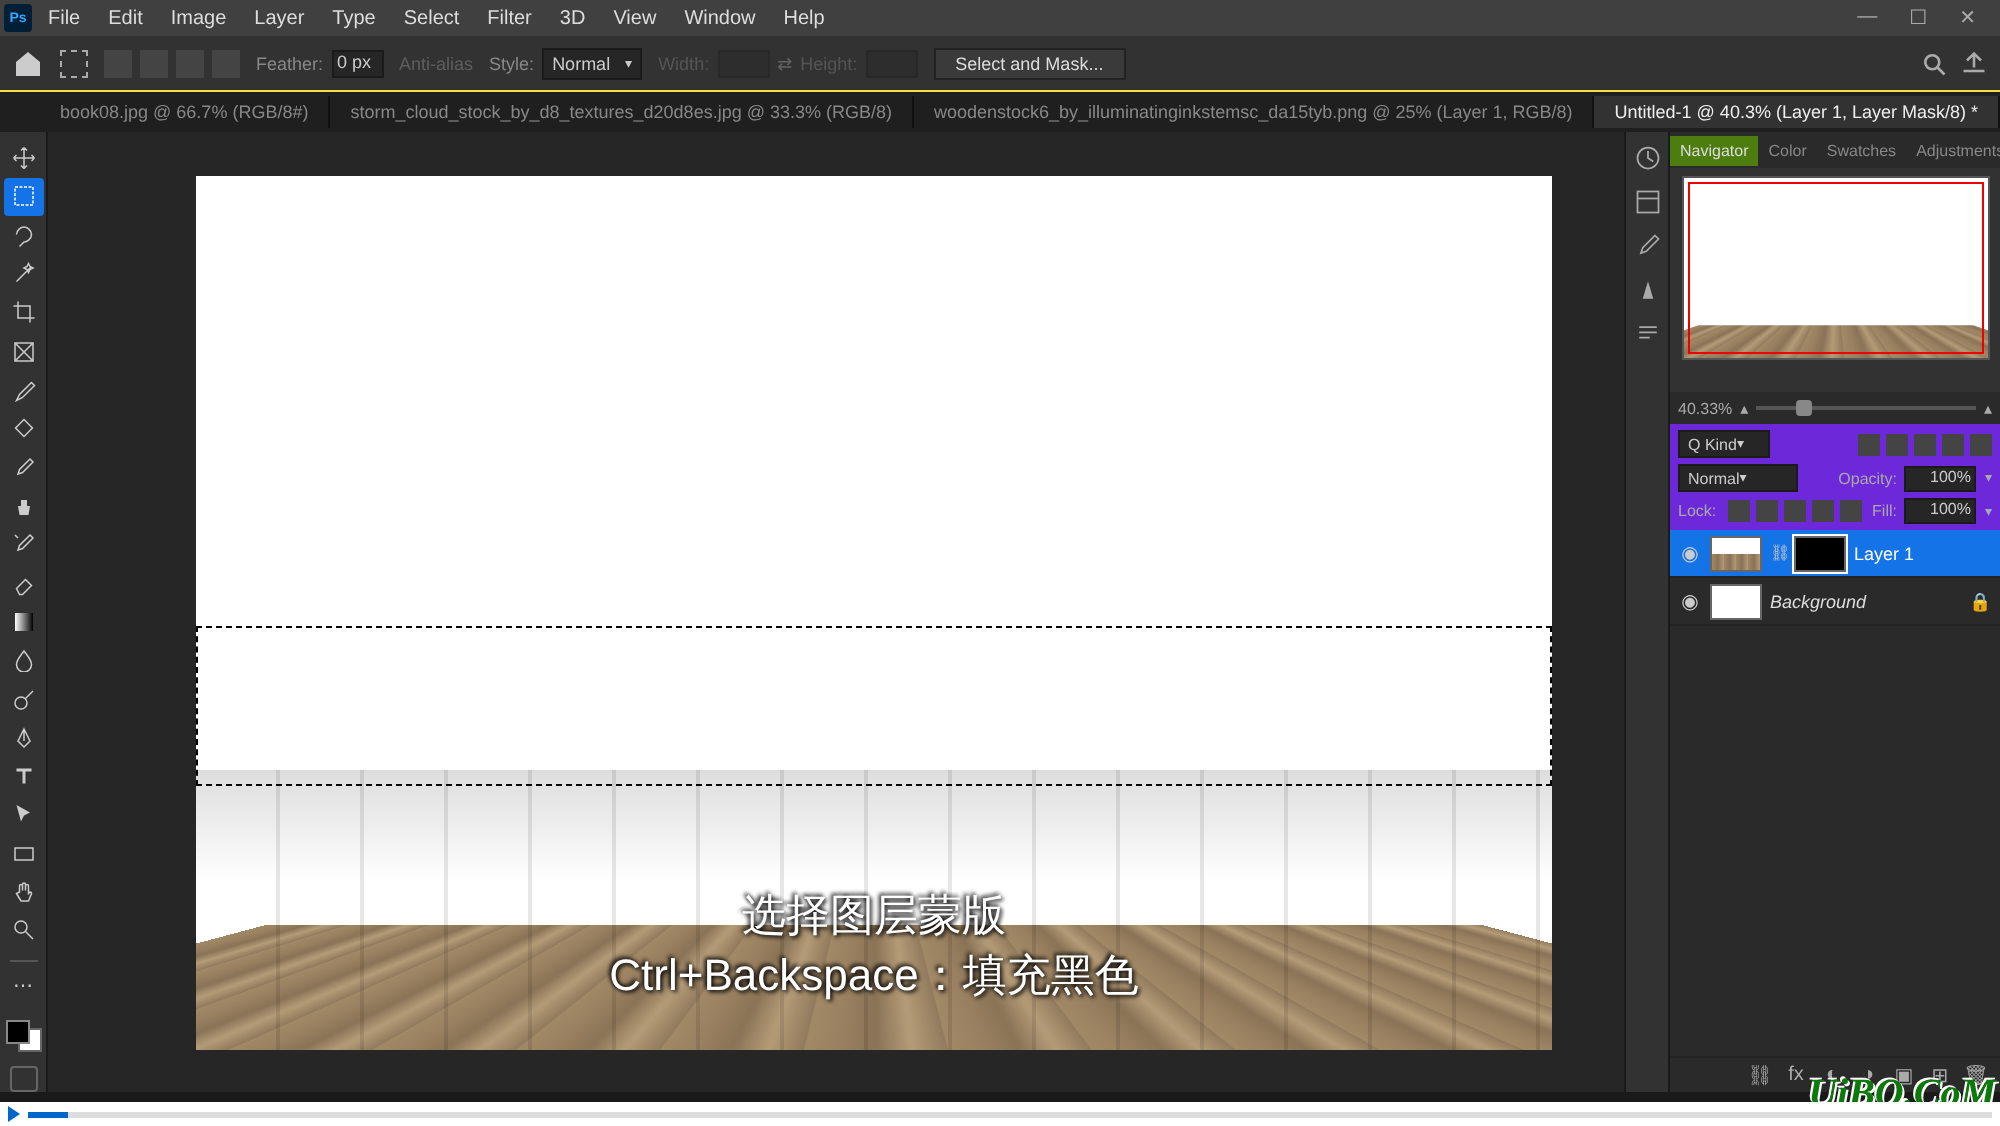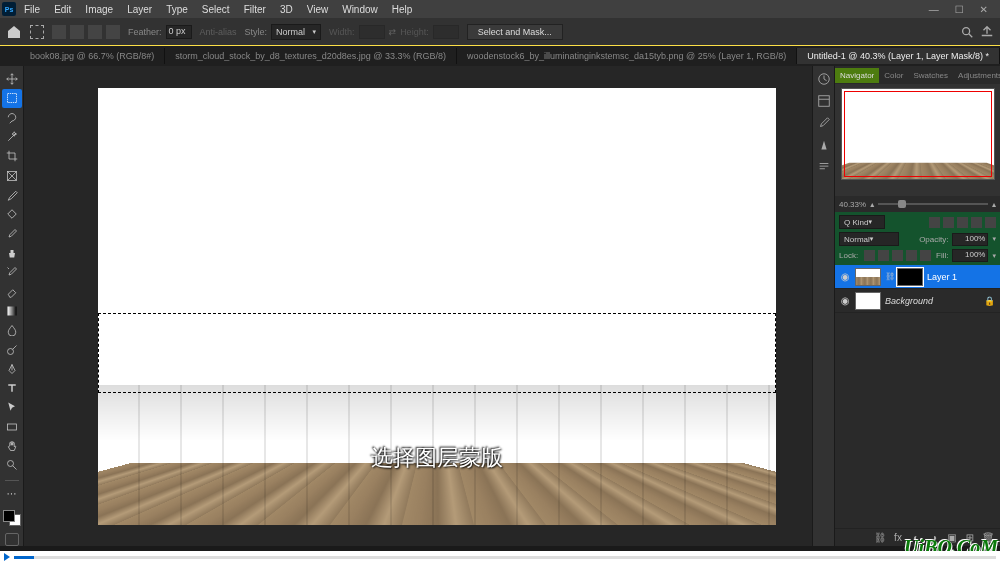--- a/index.html
+++ b/index.html
@@ -77,21 +77,21 @@
 .nav-thumb { width: 154px; height: 92px; background: #fff; border: 1px solid #555; position: relative; margin: 0 auto; }
 .nav-floor { position: absolute; left:0; right:0; bottom:0; height: 30px; overflow:hidden; }
 .nav-floor-p { position:absolute; left:-40px; right:-40px; bottom:0; height:100px; background: repeating-linear-gradient(90deg,#a18866 0px,#998060 6px,#8a7356 12px,#b49b78 18px,#917a5c 24px); transform: perspective(140px) rotateX(74deg); transform-origin:bottom center; }
 .nav-view-box { position:absolute; left:2px; top:2px; right:2px; bottom:2px; border:1px solid #e00; }
 .nav-zoom-row { display:flex; align-items:center; gap:4px; padding:0 4px; height:16px; font-size:8px; color:#aaa; background:#2a2a2a;}
 .nav-slider { flex:1; height:2px; background:#555; position:relative; }
 .nav-slider-thumb { position:absolute; width:8px; height:8px; background:#888; top:-3px; left:18%; border-radius:2px; }
 
 
 .layers-panel { flex: 1; display: flex; flex-direction: column; }
-.layers-controls { padding: 3px 4px; display: flex; flex-direction: column; gap: 3px; font-size: 8px; color: #aaa; background:#14532d; }
+.layers-controls { padding: 3px 4px; display: flex; flex-direction: column; gap: 3px; font-size: 8px; color: #aaa; background:#6d28d9; }
 .lc-row { display: flex; align-items: center; gap: 4px; }
 .lc-select { flex: 0 0 auto; height: 14px; background: #262626; border: 1px solid #1a1a1a; color: #ccc; font-size: 8px; padding: 0 4px; display:flex; align-items:center; }
 .lc-icons { display: flex; gap: 3px; margin-left:auto;}
 .lc-icon { width: 11px; height: 11px; background: #444; }
 .lc-input { width: 36px; height: 13px; background: #262626; border: 1px solid #1a1a1a; color: #ccc; font-size: 8px; text-align: right; padding-right: 2px; }
 
 .layers-list { flex: 1; background: #2a2a2a; overflow: auto; }
 .layer-row { display: flex; align-items: center; height: 24px; padding: 0 4px; gap: 4px; border-bottom: 1px solid #232323; }
 .layer-row.selected { background: #1473e6; color: #fff; }
 .layer-row.selected .layer-name{color:#fff;}
@@ -322,20 +322,21 @@
     <div class="qm-toggle"></div>
   </div>
 
   <div class="canvas-area">
     <div class="canvas">
       <div class="floor">
         <div class="floor-persp"></div>
       </div>
       <div class="marquee"></div>
       <div class="subtitle sub1">选择图层蒙版</div>
+      <div class="subtitle sub2">Ctrl+Backspace：填充黑色</div>
     </div>
 
   </div>
 
   <div class="right-strip">
     <svg class="strip-icon" viewBox="0 0 16 16" fill="none" stroke="#aaa">
         <circle cx="8" cy="8" r="6"></circle>
         <path d="M8 4v4l3 2"></path>
       </svg>
     <svg class="strip-icon" viewBox="0 0 16 16" fill="none" stroke="#aaa">

